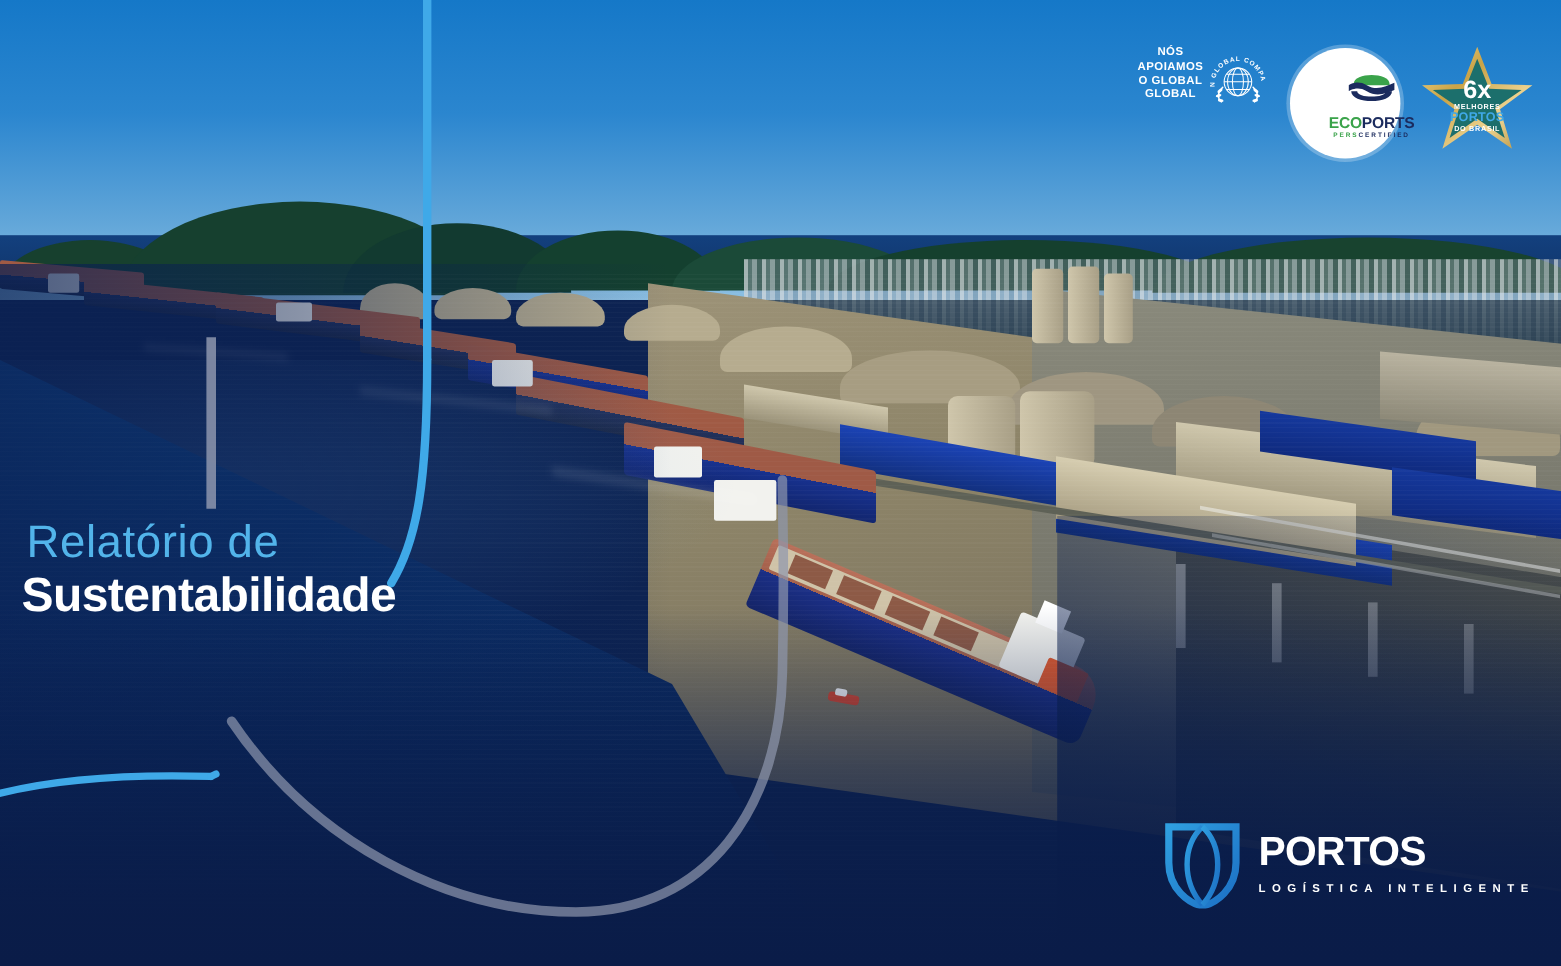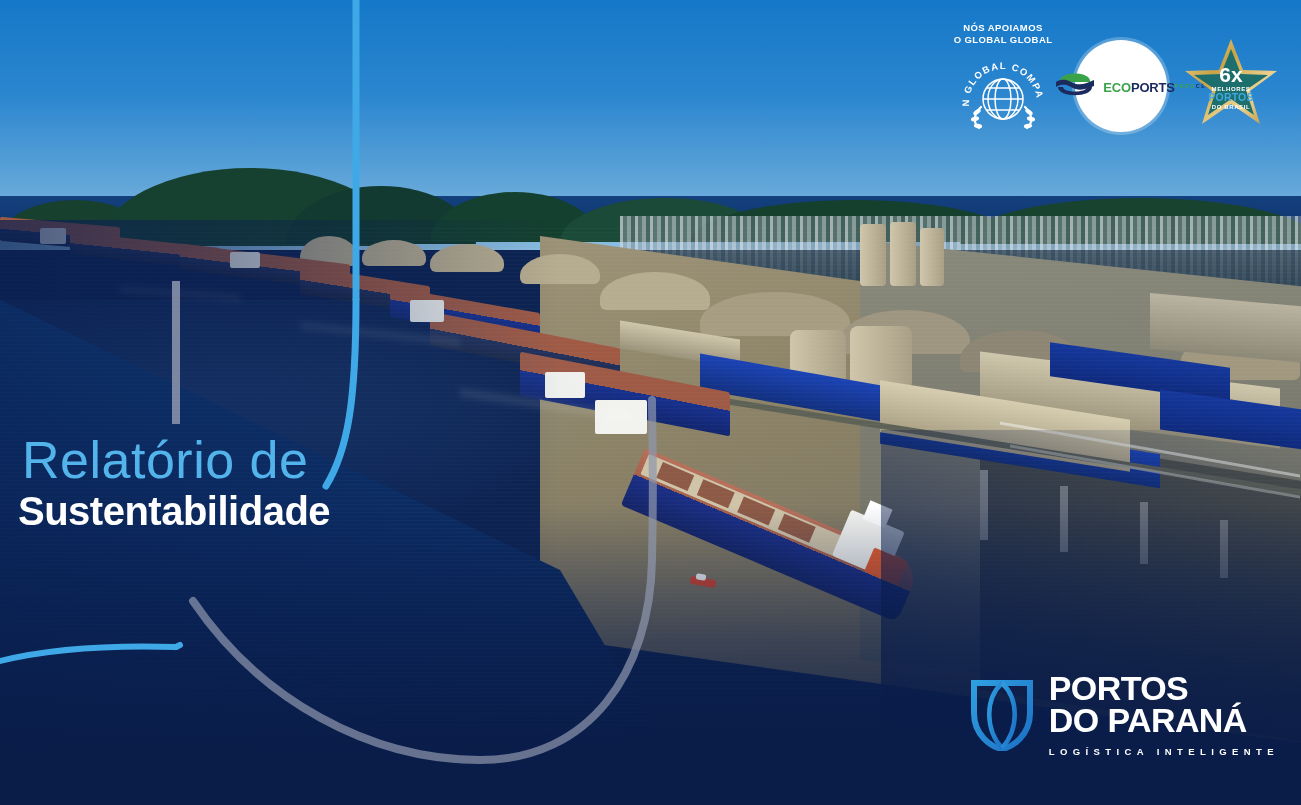--- a/index.html
+++ b/index.html
@@ -114,50 +114,50 @@
     position:absolute;right:0;top:430px;width:420px;height:375px;
     background:linear-gradient(200deg,rgba(10,30,78,0) 0%,rgba(10,30,78,.60) 55%,rgba(10,30,78,.92) 100%);
   }
 
   
   .deco{position:absolute;inset:0;pointer-events:none;}
 
   
   .title-block{position:absolute;left:18px;top:432px;}
   .t-line1{
-    font-size:52px;font-weight:300;letter-spacing:.5px;
+    font-size:38px;font-weight:300;letter-spacing:.5px;
     color:#52b4ea;line-height:1.08;margin:0 0 2px 4px;
   }
   .t-line2{
     font-size:40px;font-weight:700;letter-spacing:-.5px;
     color:#ffffff;line-height:1.05;margin:0;
   }
   .t-line3{
     font-size:52px;font-weight:300;letter-spacing:1px;
     color:#52b4ea;line-height:1.1;margin:14px 0 0 0;
     text-align:right;width:490px;
   }
 
   
   .badges{position:absolute;right:22px;top:22px;display:flex;align-items:flex-start;gap:16px;}
 
-  .badge-ungc{display:flex;flex-direction:column;align-items:center;width:112px;}
+  .badge-ungc{display:flex;flex-direction:row;align-items:center;width:112px;}
   .ungc-caption{
     color:#fff;font-size:9.5px;font-weight:700;line-height:1.25;
     letter-spacing:.4px;text-align:center;margin-bottom:3px;
   }
 
   .badge-eco{
     width:92px;height:92px;border-radius:50%;
     background:#ffffff;
     display:flex;align-items:center;justify-content:center;
     box-shadow:0 0 0 3px rgba(255,255,255,.25);
     margin-top:18px;
   }
-  .eco-inner{display:flex;flex-direction:row;align-items:center;margin-left:44px;}
+  .eco-inner{display:flex;flex-direction:column;align-items:center;margin-left:44px;}
   .eco-word{font-size:13px;font-weight:800;letter-spacing:-.2px;line-height:1;margin-top:2px;}
   .eco-word .eco{color:#3aa34a;}
   .eco-word .ports{color:#1b2b5e;}
   .eco-sub{font-size:5.4px;letter-spacing:1.6px;line-height:1;margin-top:2px;font-weight:700;}
   .eco-sub .pers{color:#3aa34a;}
   .eco-sub .cert{color:#1b2b5e;}
 
   .badge-star{width:96px;height:96px;margin-top:14px;position:relative;}
 
   
@@ -377,18 +377,17 @@
       <g stroke="url(#shg)" stroke-width="4.5" fill="none">
         <line x1="33" y1="6" x2="33" y2="70"></line>
         <line x1="7" y1="26" x2="59" y2="26"></line>
         <line x1="8" y1="46" x2="58" y2="46"></line>
         <path d="M 33 6 C 16 22 16 52 33 71"></path>
         <path d="M 33 6 C 50 22 50 52 33 71"></path>
       </g>
     </svg>
     <div class="brand-text">
       <div class="brand-l1">PORTOS</div>
-      <div class="brand-l2">DO PARANÁ</div>
       <div class="brand-tag">LOGÍSTICA INTELIGENTE</div>
     </div>
   </div>
 
 </div>
 
 </body></html>

